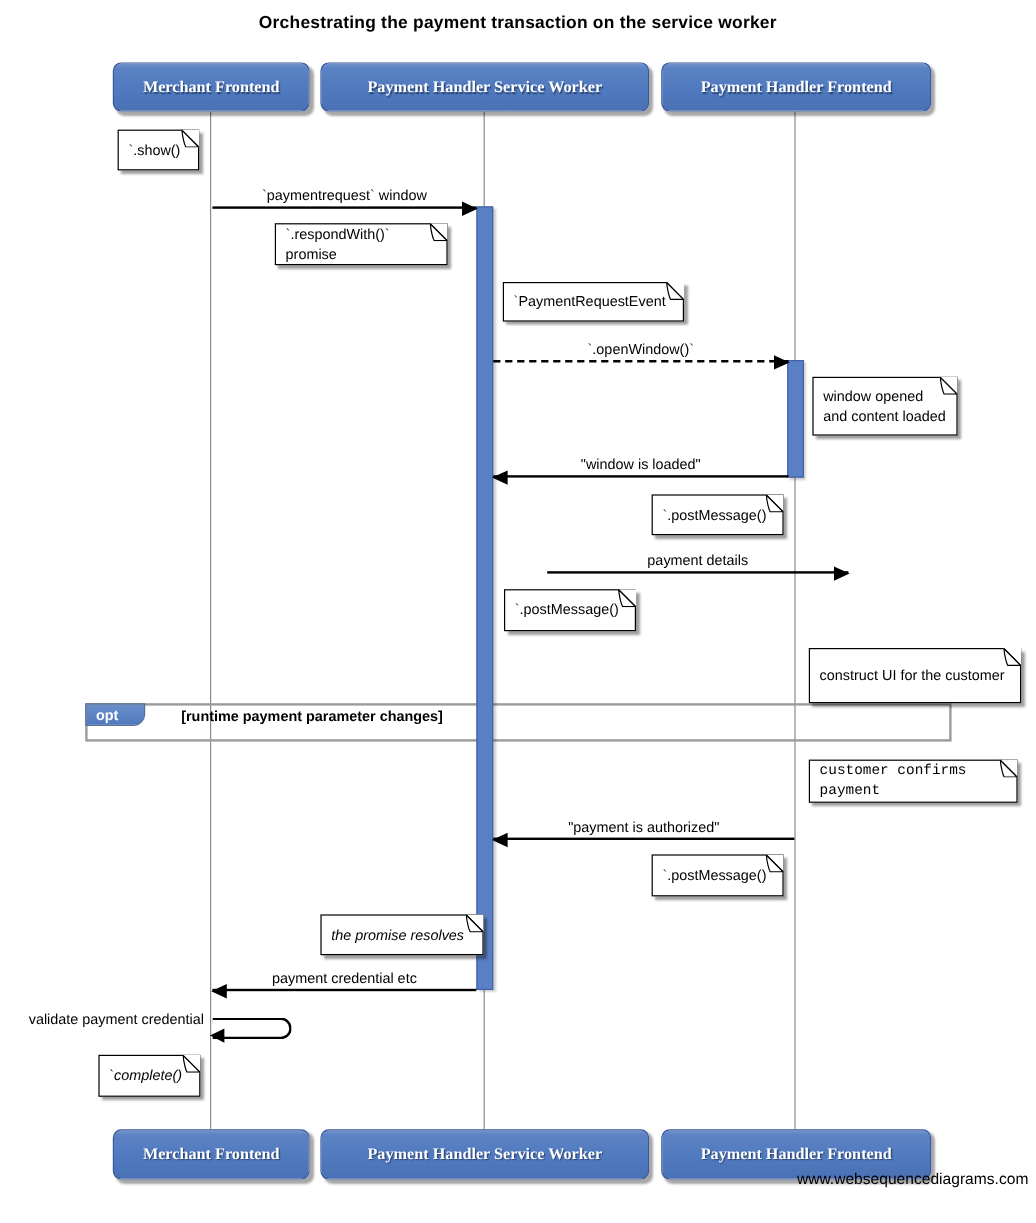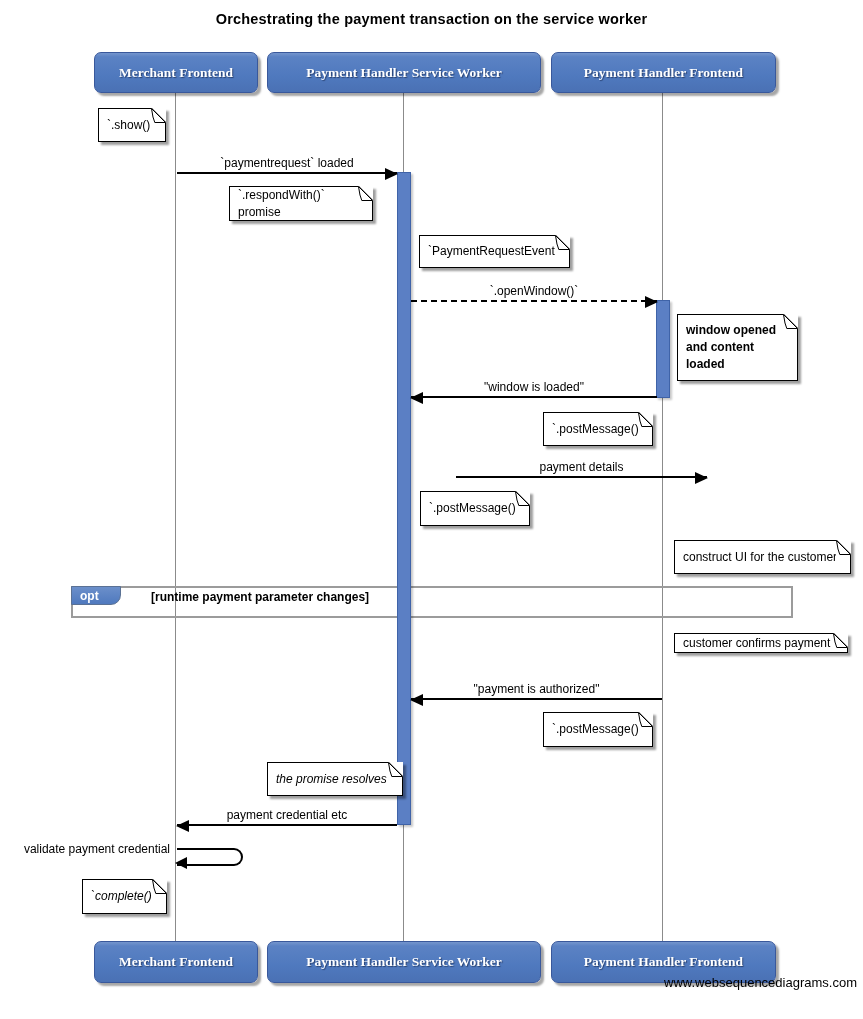--- a/index.html
+++ b/index.html
@@ -85,21 +85,21 @@
 
   <div class="frame">
     <div class="frame-tab">opt</div>
     <div class="frame-cond">[runtime payment parameter changes]</div>
   </div>
 
   <div class="activation" style="left:397px;top:172px;height:653px;"></div>
   <div class="activation" style="left:656px;top:300px;height:98px;"></div>
 
   <div class="msg" style="left:177px;top:157px;width:220px;">
-    <div class="lbl">`paymentrequest` loaded</div>
+    <div class="lbl">`paymentrequest` window</div>
     <div class="line"></div>
     <div class="head right"></div>
   </div>
 
   <div class="msg dashed" style="left:411px;top:285px;width:246px;">
     <div class="lbl">`.openWindow()`</div>
     <div class="line"></div>
     <div class="head right"></div>
   </div>
 
@@ -140,42 +140,42 @@
   <div class="note" style="left:229px;top:186px;width:144px;height:35px;">`.respondWith()` promise<svg class="fold" width="15" height="15" viewBox="0 0 15 15">
         <rect x="0" y="0" width="15" height="15" fill="#ffffff"></rect>
         <path d="M0.5 0.5 L14.5 14.5" stroke="#000" stroke-width="1.2" fill="none"></path>
         <path d="M0.5 0.5 Q1.8 10.5 3.8 14.5 L14.5 14.5 Z" fill="#ffffff" stroke="#000" stroke-width="1"></path>
       </svg></div>
   <div class="note" style="left:419px;top:235px;width:151px;height:33px;">`PaymentRequestEvent`<svg class="fold" width="15" height="15" viewBox="0 0 15 15">
         <rect x="0" y="0" width="15" height="15" fill="#ffffff"></rect>
         <path d="M0.5 0.5 L14.5 14.5" stroke="#000" stroke-width="1.2" fill="none"></path>
         <path d="M0.5 0.5 Q1.8 10.5 3.8 14.5 L14.5 14.5 Z" fill="#ffffff" stroke="#000" stroke-width="1"></path>
       </svg></div>
-  <div class="note" style="left:677px;top:314px;width:121px;height:67px;font-weight:bold;">window opened
+  <div class="note" style="left:677px;top:314px;width:121px;height:49px;">window opened
 and content loaded<svg class="fold" width="15" height="15" viewBox="0 0 15 15">
         <rect x="0" y="0" width="15" height="15" fill="#ffffff"></rect>
         <path d="M0.5 0.5 L14.5 14.5" stroke="#000" stroke-width="1.2" fill="none"></path>
         <path d="M0.5 0.5 Q1.8 10.5 3.8 14.5 L14.5 14.5 Z" fill="#ffffff" stroke="#000" stroke-width="1"></path>
       </svg></div>
   <div class="note" style="left:543px;top:412px;width:110px;height:34px;">`.postMessage()`<svg class="fold" width="15" height="15" viewBox="0 0 15 15">
         <rect x="0" y="0" width="15" height="15" fill="#ffffff"></rect>
         <path d="M0.5 0.5 L14.5 14.5" stroke="#000" stroke-width="1.2" fill="none"></path>
         <path d="M0.5 0.5 Q1.8 10.5 3.8 14.5 L14.5 14.5 Z" fill="#ffffff" stroke="#000" stroke-width="1"></path>
       </svg></div>
   <div class="note" style="left:420px;top:491px;width:110px;height:35px;">`.postMessage()`<svg class="fold" width="15" height="15" viewBox="0 0 15 15">
         <rect x="0" y="0" width="15" height="15" fill="#ffffff"></rect>
         <path d="M0.5 0.5 L14.5 14.5" stroke="#000" stroke-width="1.2" fill="none"></path>
         <path d="M0.5 0.5 Q1.8 10.5 3.8 14.5 L14.5 14.5 Z" fill="#ffffff" stroke="#000" stroke-width="1"></path>
       </svg></div>
-  <div class="note" style="left:674px;top:540px;width:177px;height:34px;">construct UI for the customer<svg class="fold" width="15" height="15" viewBox="0 0 15 15">
-        <rect x="0" y="0" width="15" height="15" fill="#ffffff"></rect>
-        <path d="M0.5 0.5 L14.5 14.5" stroke="#000" stroke-width="1.2" fill="none"></path>
-        <path d="M0.5 0.5 Q1.8 10.5 3.8 14.5 L14.5 14.5 Z" fill="#ffffff" stroke="#000" stroke-width="1"></path>
-      </svg></div>
-  <div class="note" style="left:674px;top:633px;width:174px;height:20px;">customer confirms payment<svg class="fold" width="15" height="15" viewBox="0 0 15 15">
+  <div class="note" style="left:674px;top:540px;width:177px;height:46px;">construct UI for the customer<svg class="fold" width="15" height="15" viewBox="0 0 15 15">
+        <rect x="0" y="0" width="15" height="15" fill="#ffffff"></rect>
+        <path d="M0.5 0.5 L14.5 14.5" stroke="#000" stroke-width="1.2" fill="none"></path>
+        <path d="M0.5 0.5 Q1.8 10.5 3.8 14.5 L14.5 14.5 Z" fill="#ffffff" stroke="#000" stroke-width="1"></path>
+      </svg></div>
+  <div class="note" style="left:674px;top:633px;width:174px;height:36px;font-family:Liberation Mono, monospace;">customer confirms payment<svg class="fold" width="15" height="15" viewBox="0 0 15 15">
         <rect x="0" y="0" width="15" height="15" fill="#ffffff"></rect>
         <path d="M0.5 0.5 L14.5 14.5" stroke="#000" stroke-width="1.2" fill="none"></path>
         <path d="M0.5 0.5 Q1.8 10.5 3.8 14.5 L14.5 14.5 Z" fill="#ffffff" stroke="#000" stroke-width="1"></path>
       </svg></div>
   <div class="note" style="left:543px;top:712px;width:110px;height:35px;">`.postMessage()`<svg class="fold" width="15" height="15" viewBox="0 0 15 15">
         <rect x="0" y="0" width="15" height="15" fill="#ffffff"></rect>
         <path d="M0.5 0.5 L14.5 14.5" stroke="#000" stroke-width="1.2" fill="none"></path>
         <path d="M0.5 0.5 Q1.8 10.5 3.8 14.5 L14.5 14.5 Z" fill="#ffffff" stroke="#000" stroke-width="1"></path>
       </svg></div>
   <div class="note" style="left:267px;top:762px;width:136px;height:34px;font-style:italic;">the promise resolves<svg class="fold" width="15" height="15" viewBox="0 0 15 15">

